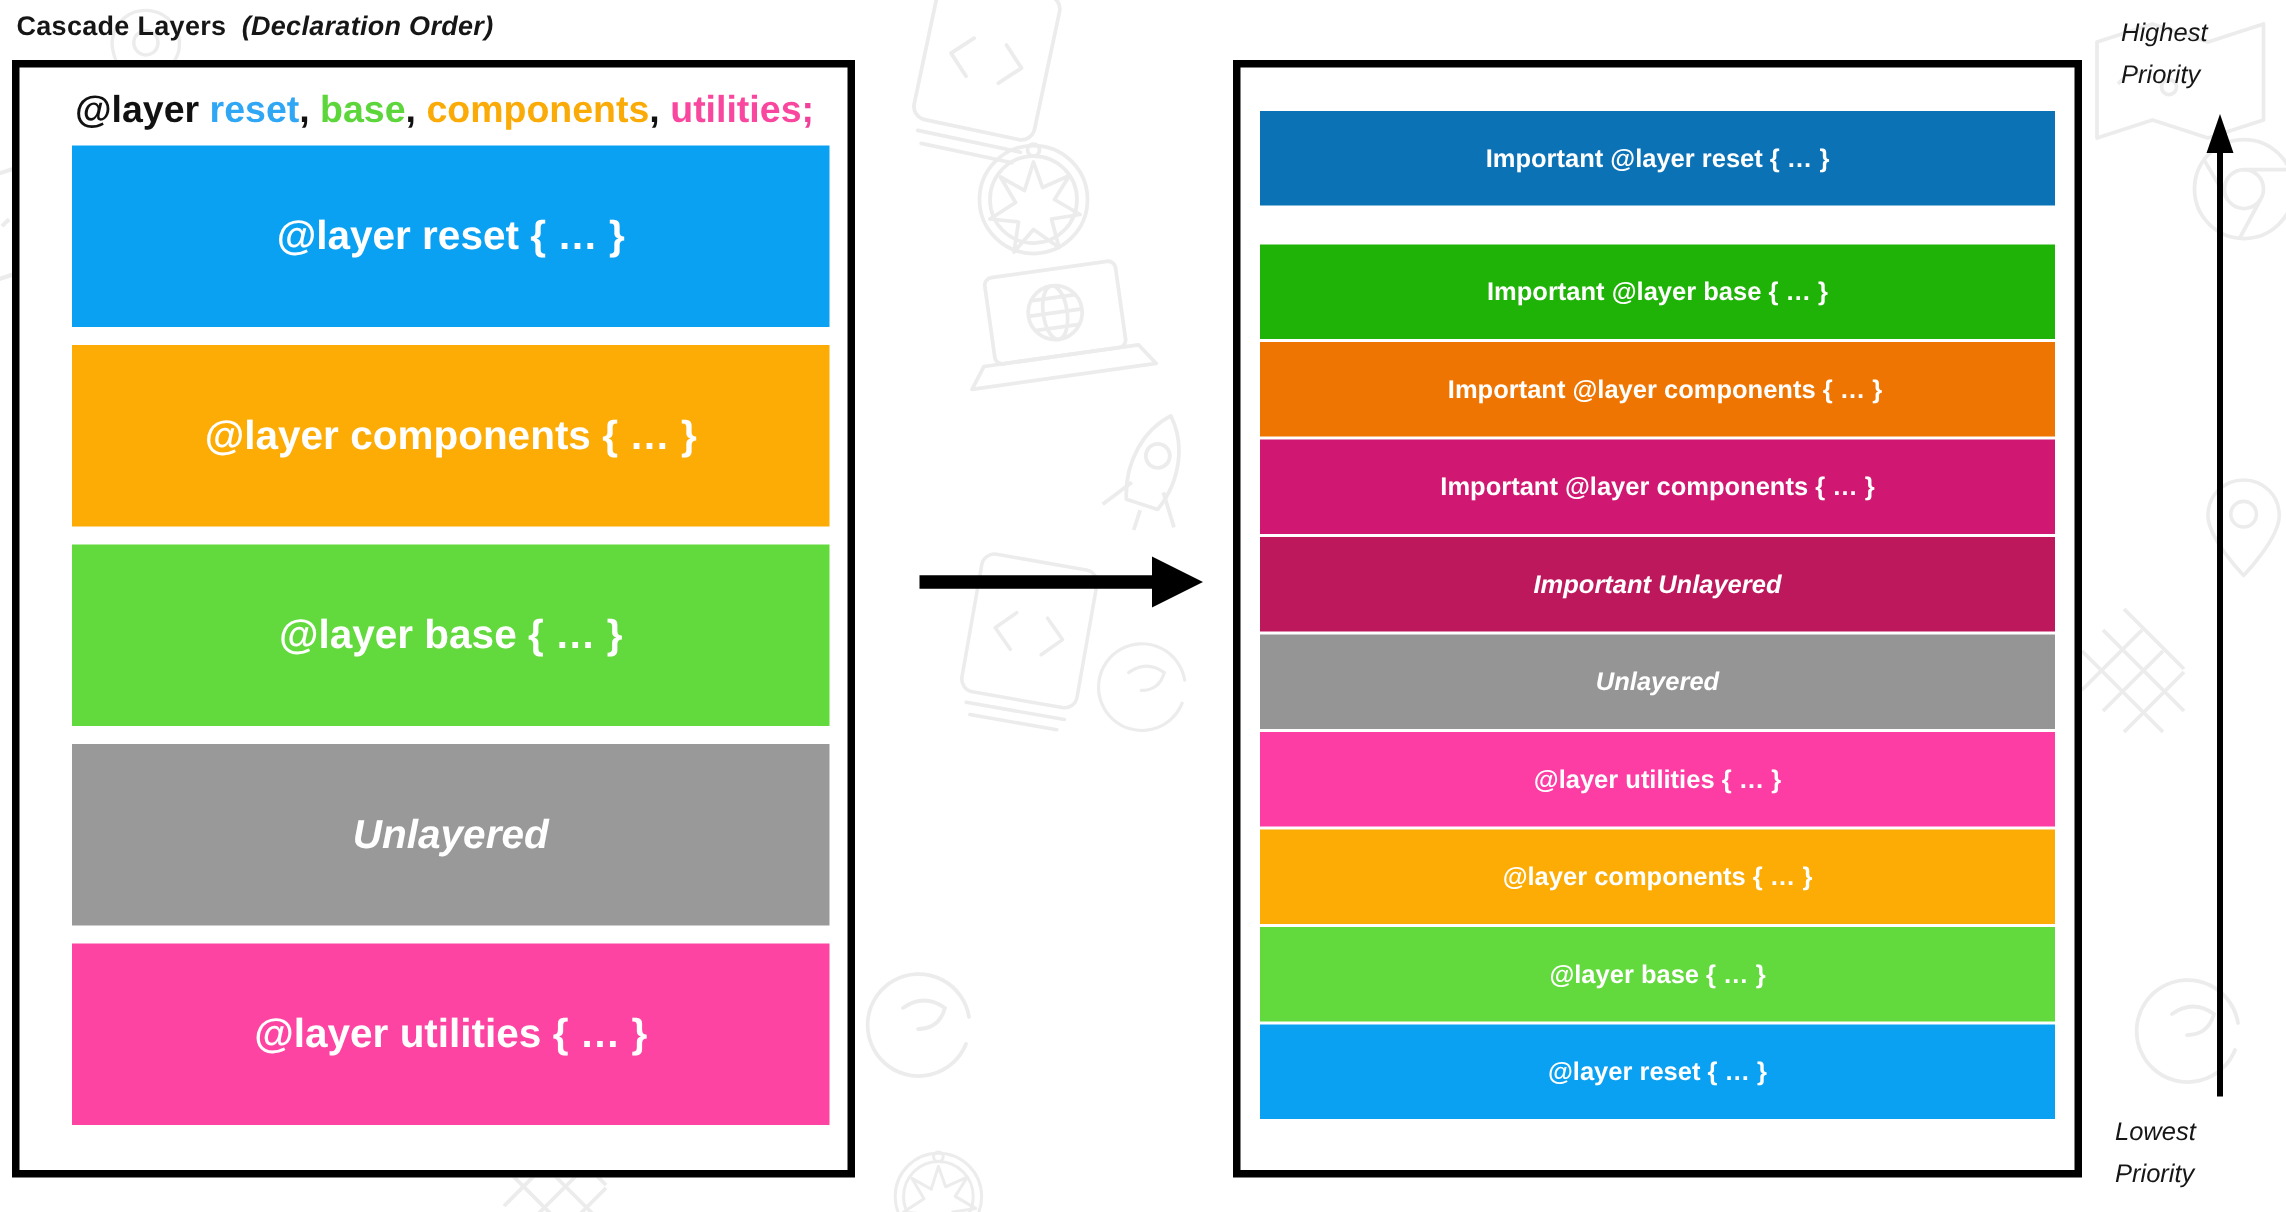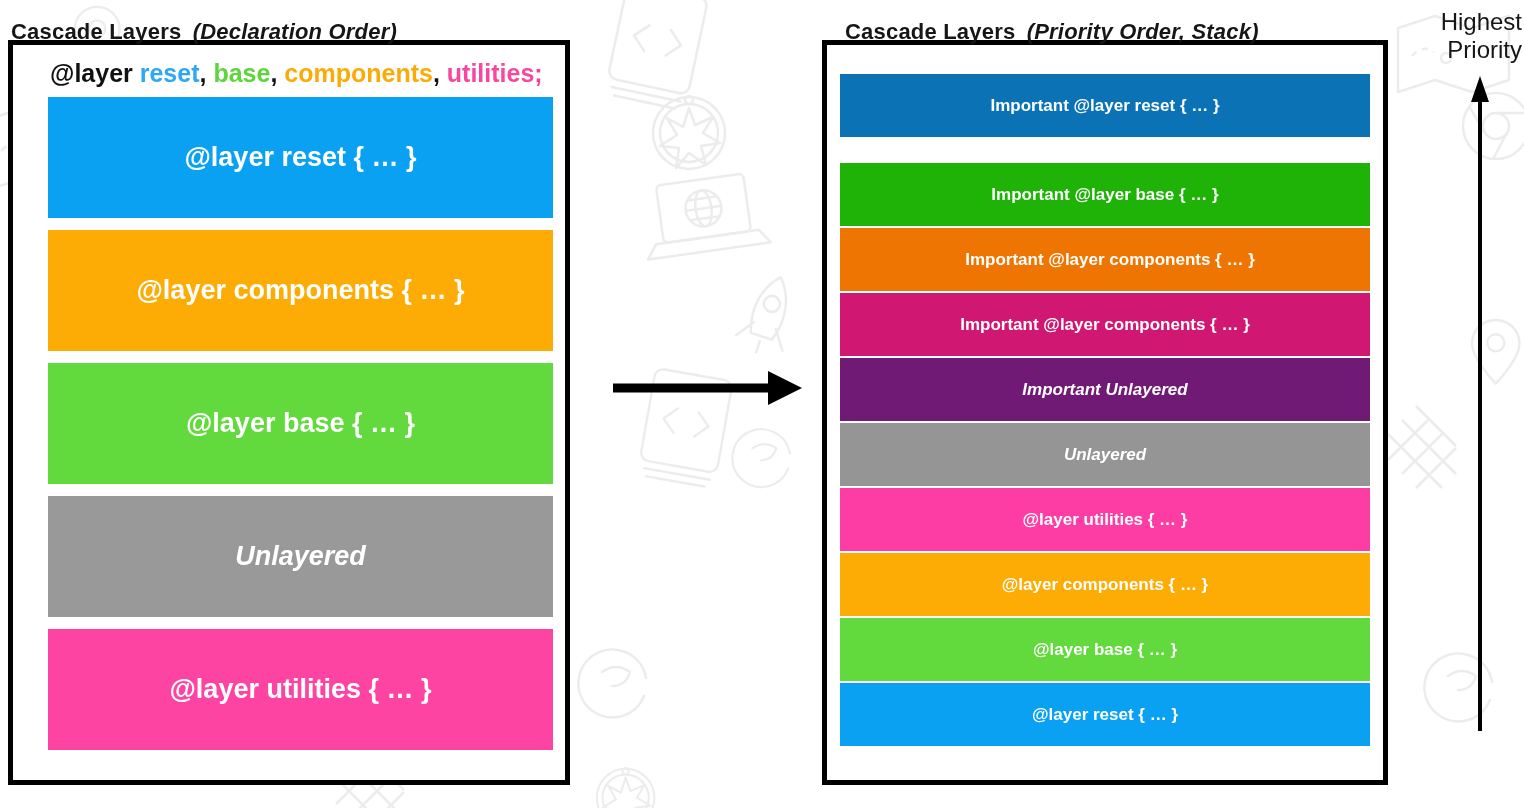--- a/index.html
+++ b/index.html
@@ -3,22 +3,22 @@
 <meta charset="utf-8">
 <style>
   html,body{margin:0;padding:0;}
   body{
     width:1524px;height:808px;overflow:hidden;background:#ffffff;
     font-family:"Liberation Sans",sans-serif;color:#111;
   }
   .canvas{position:relative;width:1524px;height:808px;}
   .watermarks{position:absolute;left:0;top:0;z-index:0;}
   .panel-title{
-    position:absolute;z-index:2;font-size:22px;font-weight:bold;color:#161616;
-    white-space:nowrap;letter-spacing:0.2px;margin-top:12px;
+    position:absolute;z-index:2;font-size:18px;font-weight:bold;color:#161616;
+    white-space:nowrap;letter-spacing:0.2px;
   }
   .panel-title .t-sub{font-style:italic;margin-left:5px;}
   .title-left{left:11px;top:7px;}
   .title-right{left:845px;top:7px;}
   .box{
     position:absolute;z-index:1;background:#ffffff;border:5px solid #000;
     box-sizing:border-box;
   }
   .box-left{left:8px;top:40px;width:562px;height:745px;padding-left:23px;}
   .box-right{left:822px;top:40px;width:566px;height:745px;}
@@ -32,22 +32,22 @@
   .bar{
     display:flex;align-items:center;justify-content:center;
     color:#ffffff;font-weight:bold;text-align:center;
   }
   .bars-left .bar{height:121px;font-size:27px;}
   .bars-right .bar{height:63px;font-size:17px;}
   .bar.italic .bar-label{font-style:italic;}
   .arrow-h{position:absolute;left:610px;top:368px;z-index:1;}
   .arrow-v{position:absolute;left:1467px;top:76px;z-index:1;}
   .axis-label{
-    position:absolute;z-index:2;font-size:24px;line-height:28px;color:#161616;
-    width:108px;text-align:right;
+    position:absolute;z-index:2;font-size:17px;line-height:28px;color:#161616;
+    width:108px;text-align:left;font-style:italic;
   }
   .axis-top{left:1414px;top:8px;}
   .axis-bottom{left:1410px;top:741px;}
 </style>
 </head>
 <body>
 
 <div class="canvas">
 
   <svg class="watermarks" width="1524" height="808" viewBox="0 0 1524 808" aria-hidden="true">
@@ -141,40 +141,36 @@
           <span class="bar-label">@layer utilities { … }</span>
         </div>
       </div>
   </div>
 
   <svg class="arrow-h" width="200" height="40" viewBox="0 0 200 40">
     <line x1="3" y1="20" x2="162" y2="20" stroke="#000" stroke-width="9"></line>
     <polygon points="158,3 158,37 192,20" fill="#000"></polygon>
   </svg>
 
-  <div class="panel-title title-right">
-    <span class="t-main">Cascade Layers</span>
-    <span class="t-sub">(Priority Order, Stack)</span>
-  </div>
 
   <div class="box box-right">
     <div class="bars bars-right" id="bars-right">
         <div class="bar" style="background: rgb(11, 115, 181);">
           <span class="bar-label">Important @layer reset { … }</span>
         </div>
         <div class="bar" style="background: rgb(31, 178, 7); margin-top: 24px;">
           <span class="bar-label">Important @layer base { … }</span>
         </div>
         <div class="bar" style="background: rgb(239, 117, 2); padding-left: 10px;">
           <span class="bar-label">Important @layer components { … }</span>
         </div>
         <div class="bar" style="background: rgb(208, 24, 114);">
           <span class="bar-label">Important @layer components { … }</span>
         </div>
-        <div class="bar italic" style="background: #701a75;">
+        <div class="bar italic" style="background: #be185d;">
           <span class="bar-label">Important Unlayered</span>
         </div>
         <div class="bar italic" style="background: rgb(149, 149, 149);">
           <span class="bar-label">Unlayered</span>
         </div>
         <div class="bar" style="background: rgb(253, 61, 164);">
           <span class="bar-label">@layer utilities { … }</span>
         </div>
         <div class="bar" style="background: rgb(252, 172, 4);">
           <span class="bar-label">@layer components { … }</span>
@@ -188,13 +184,14 @@
       </div>
   </div>
 
   <div class="axis-label axis-top">Highest Priority</div>
 
   <svg class="arrow-v" width="26" height="658" viewBox="0 0 26 658">
     <line x1="13" y1="22" x2="13" y2="655" stroke="#000" stroke-width="4"></line>
     <polygon points="13,0 4,26 22,26" fill="#000"></polygon>
   </svg>
 
+  <div class="axis-label axis-bottom">Lowest Priority</div>
 </div>
 
 </body></html>

